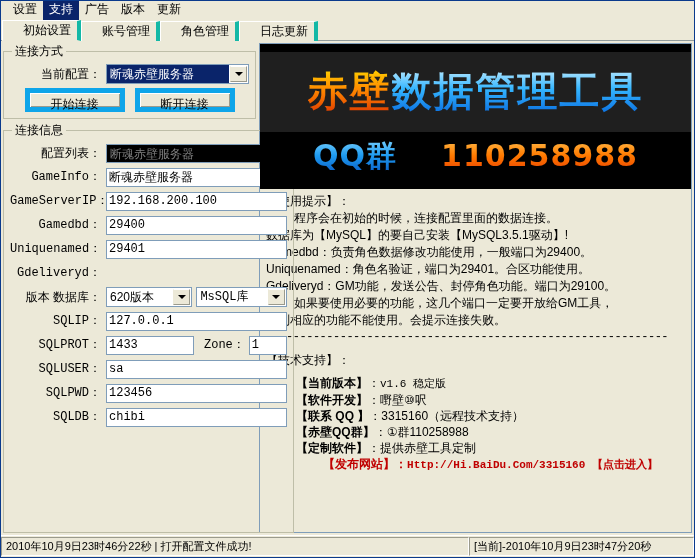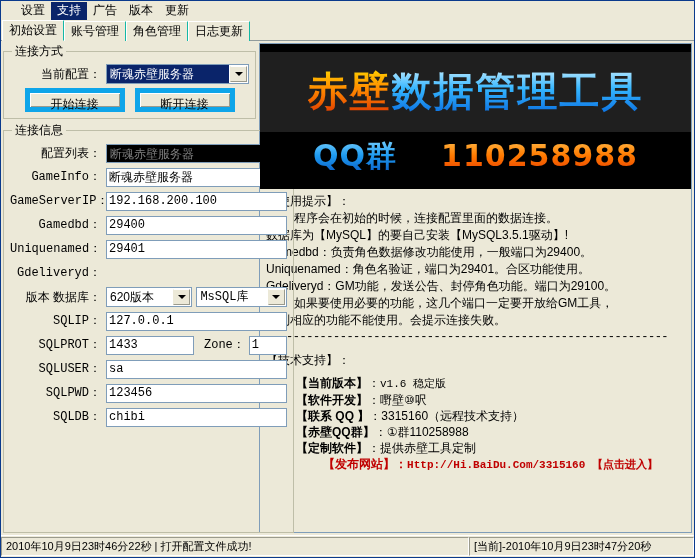--- a/index.html
+++ b/index.html
@@ -66,22 +66,22 @@
     background: linear-gradient(to bottom, #F58A6A, #D9421A 50%, #A8240B);
   }
   .winbtn .glyph-min { display:block; width:8px; height:3px; background:#fff; margin-top:6px; }
   .winbtn .glyph-max { display:block; width:9px; height:8px; border:1px solid #fff; border-top-width:2px; background:transparent; }
   .winbtn.close .glyph-x { font-size: 13px; font-weight: bold; font-family:"Liberation Sans",sans-serif; line-height:13px; }
 
   
   .menubar {
     height: 19px;
     background: #ECE9D8;
-    display: flex; align-items: center;
-    padding-left: 14px;
+    display: flex; 
+    padding-left: 6px;
     flex: 0 0 auto;
     font-size: 12px;
   }
   .menuitem {
     padding: 1px 6px 2px 6px;
     color: #000;
     line-height: 15px;
     white-space: nowrap;
   }
   .menuitem.selected { background: #0A246A; color: #fff; }
@@ -91,26 +91,26 @@
     height: 21px;
     background: #ECE9D8;
     display: flex; align-items: flex-end;
     padding-left: 1px;
     flex: 0 0 auto;
     position: relative;
     border-bottom: 1px solid #919B9C;
   }
   .tab {
     font-size: 12px;
-    padding: 2px 6px 2px 6px;
+    padding: 2px 6px 2px 20px;
     line-height: 15px;
     background: #ECE9D8;
     border-left: 1px solid #FFFFFF;
     border-top: 1px solid #FFFFFF;
-    border-right: 1px solid #14b8a6;
+    border-right: 4px solid #14b8a6;
     margin-right: 0px;
     white-space: nowrap;
     position: relative;
     top: 1px;
   }
   .tab.active {
     background: #ECE9D8;
     border-bottom: 1px solid #ECE9D8;
     z-index: 2;
   }

